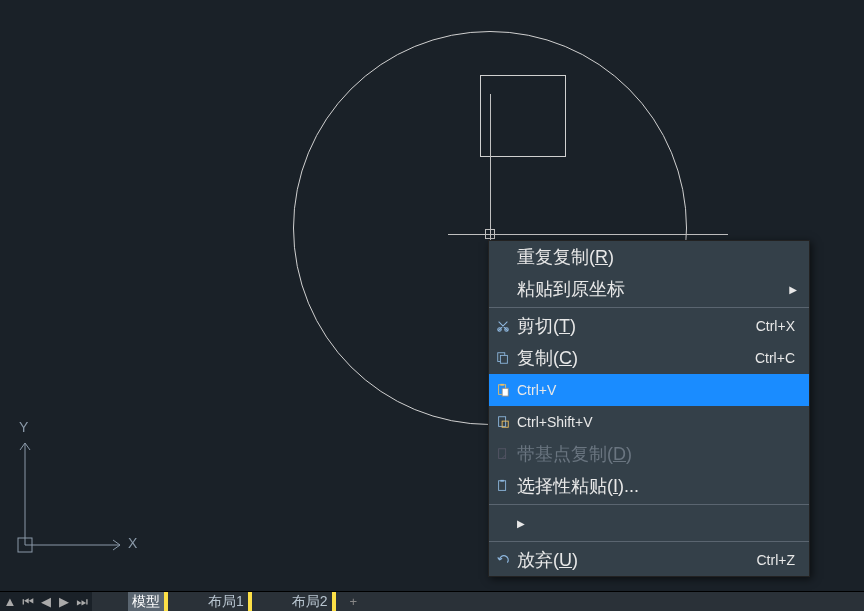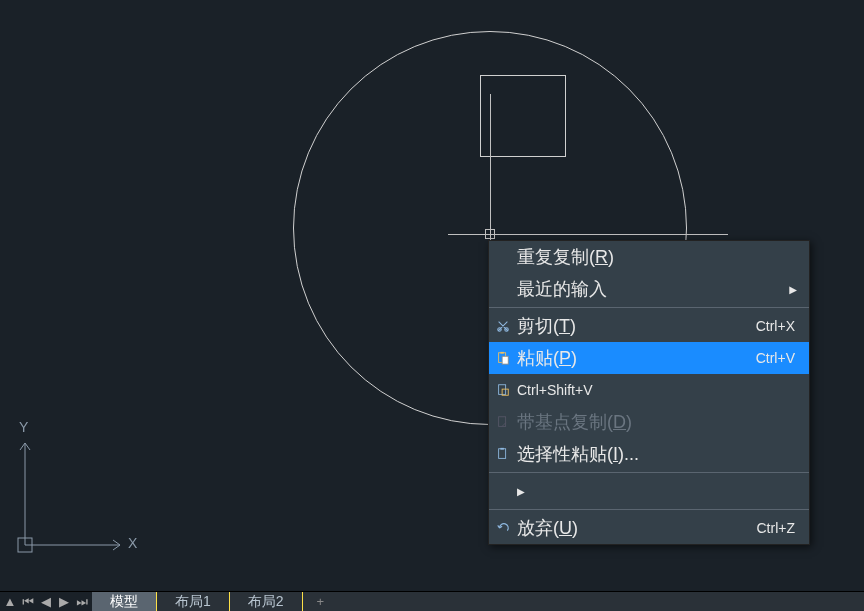--- a/index.html
+++ b/index.html
@@ -85,27 +85,28 @@
     .tab-nav-btn {
       width: 12px;
       height: 18px;
       display: flex;
       align-items: center;
       justify-content: center;
       color: #aaa;
       cursor: pointer;
     }
     .tab {
-      padding: 0 18px;
+      padding: 0 4px;
       display: flex;
       align-items: center;
       color: #b8c5d0;
       cursor: pointer;
-      border-right: 1px solid #fde047;
+      border-right: 4px solid #fde047;
       font-size: 14px;
+      margin-left: 36px;
     }
     .tab.active {
       background: #5a6570;
       color: #fff;
     }
     .tab-add {
       padding: 0 14px;
       color: #888;
       display: flex;
       align-items: center;
@@ -191,42 +192,51 @@
   </div>
 </div>
 
 <div class="context-menu">
   <div class="menu-item">
     <span class="menu-icon"></span>
     <span class="menu-label"><span>重复复制(</span><span class="underline">R</span><span>)</span></span>
   </div>
   <div class="menu-item">
     <span class="menu-icon"></span>
-    <span class="menu-label">最近的输入</span>
+    <span class="menu-label">粘贴到原坐标</span>
     <span class="menu-arrow">▶</span>
   </div>
   <div class="menu-separator"></div>
   <div class="menu-item">
     <span class="menu-icon">
       <svg class="icon-svg" viewBox="0 0 16 16">
           <path d="M3 3l10 10M13 3L3 13M4 14a2 2 0 100-4 2 2 0 000 4zm8 0a2 2 0 100-4 2 2 0 000 4z" stroke="#8fb8e0" fill="none" stroke-width="1.2"></path>
         </svg>
     </span>
     <span class="menu-label"><span>剪切(</span><span class="underline">T</span><span>)</span></span>
     <span class="menu-shortcut">Ctrl+X</span>
+  </div>
+  <div class="menu-item">
+    <span class="menu-icon">
+      <svg class="icon-svg" viewBox="0 0 16 16">
+          <rect x="2" y="2" width="8" height="10" fill="none" stroke="#8fb8e0"></rect>
+          <rect x="5" y="5" width="8" height="9" fill="#344049" stroke="#8fb8e0"></rect>
+        </svg>
+    </span>
+    <span class="menu-label"><span>复制(</span><span class="underline">C</span><span>)</span></span>
+    <span class="menu-shortcut">Ctrl+C</span>
   </div>
   <div class="menu-item highlighted">
     <span class="menu-icon">
       <svg class="icon-svg" viewBox="0 0 16 16">
           <rect x="3" y="2" width="8" height="11" fill="none" stroke="#f0c060"></rect>
           <rect x="5" y="1" width="4" height="2" fill="#f0c060"></rect>
           <rect x="7" y="6" width="7" height="9" fill="#fff" stroke="#888"></rect>
         </svg>
     </span>
-    <span class="menu-label"><span>粘贴(</span><span class="underline">P</span><span>)</span></span>
     <span class="menu-shortcut">Ctrl+V</span>
   </div>
   <div class="menu-item">
     <span class="menu-icon">
       <svg class="icon-svg" viewBox="0 0 16 16">
           <rect x="3" y="2" width="8" height="11" fill="none" stroke="#8fb8e0"></rect>
           <rect x="7" y="7" width="7" height="7" fill="none" stroke="#f0c060"></rect>
         </svg>
     </span>
     <span class="menu-shortcut">Ctrl+Shift+V</span>

